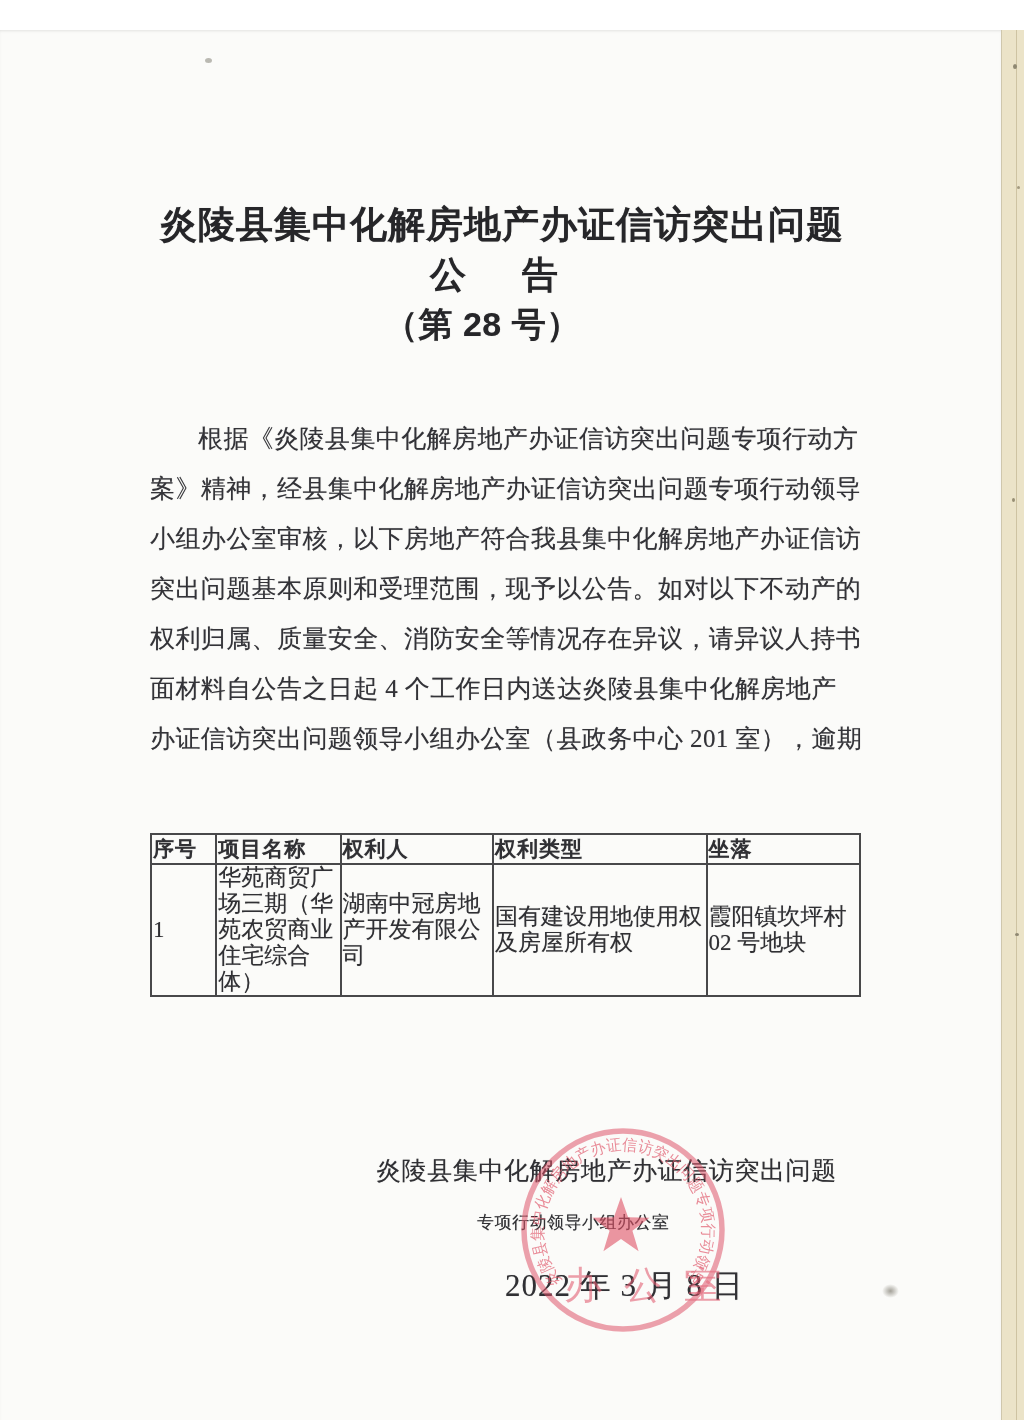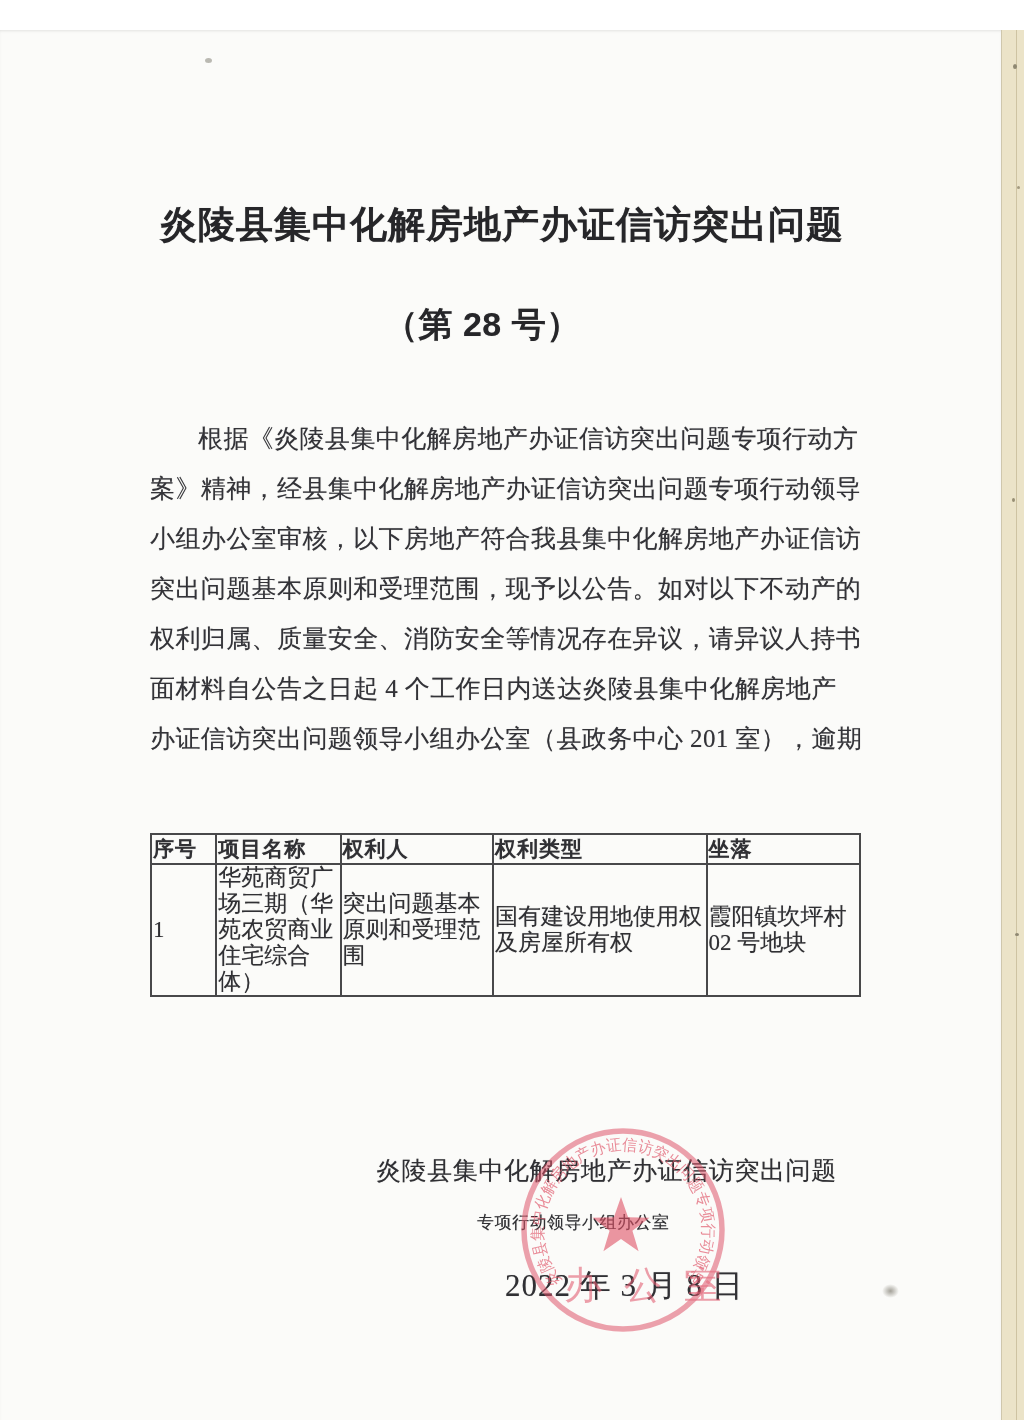--- a/index.html
+++ b/index.html
@@ -49,20 +49,21 @@
           background:radial-gradient(ellipse at center,#8d8a80 0%,rgba(141,138,128,0) 70%);}
 </style>
 </head>
 <body>
 
 <div class="scan">
   <div class="paper"></div>
   <div class="edge-line"></div>
 
   <div class="t title1 fuzz">炎陵县集中化解房地产办证信访突出问题</div>
+  <div class="t title2 fuzz">公　告</div>
   <div class="t title3 fuzz">（第 28 号）</div>
 
   <div class="t bodyline fuzz indent" style="top:392px">根据《炎陵县集中化解房地产办证信访突出问题专项行动方</div>
   <div class="t bodyline fuzz" style="top:442px">案》精神，经县集中化解房地产办证信访突出问题专项行动领导</div>
   <div class="t bodyline fuzz" style="top:492px">小组办公室审核，以下房地产符合我县集中化解房地产办证信访</div>
   <div class="t bodyline fuzz" style="top:542px">突出问题基本原则和受理范围，现予以公告。如对以下不动产的</div>
   <div class="t bodyline fuzz" style="top:592px">权利归属、质量安全、消防安全等情况存在异议，请异议人持书</div>
   <div class="t bodyline fuzz" style="top:642px">面材料自公告之日起 4 个工作日内送达炎陵县集中化解房地产</div>
   <div class="t bodyline fuzz" style="top:692px">办证信访突出问题领导小组办公室（县政务中心 201 室），逾期</div>
 
@@ -80,21 +81,21 @@
         <th>项目名称</th>
         <th>权利人</th>
         <th>权利类型</th>
         <th>坐落</th>
       </tr>
     </thead>
     <tbody>
       <tr>
         <td>1</td>
         <td>华苑商贸广场三期（华苑农贸商业住宅综合体）</td>
-        <td>突出问题基本原则和受理范围</td>
+        <td>湖南中冠房地产开发有限公司</td>
         <td>国有建设用地使用权及房屋所有权</td>
         <td>霞阳镇坎坪村02 号地块</td>
       </tr>
     </tbody>
   </table>
 
   <div class="t sig1 fuzz">炎陵县集中化解房地产办证信访突出问题</div>
   <div class="t sig2 fuzz">专项行动领导小组办公室</div>
   <div class="t sigdate fuzz">2022 年 3 月 8 日</div>
 

